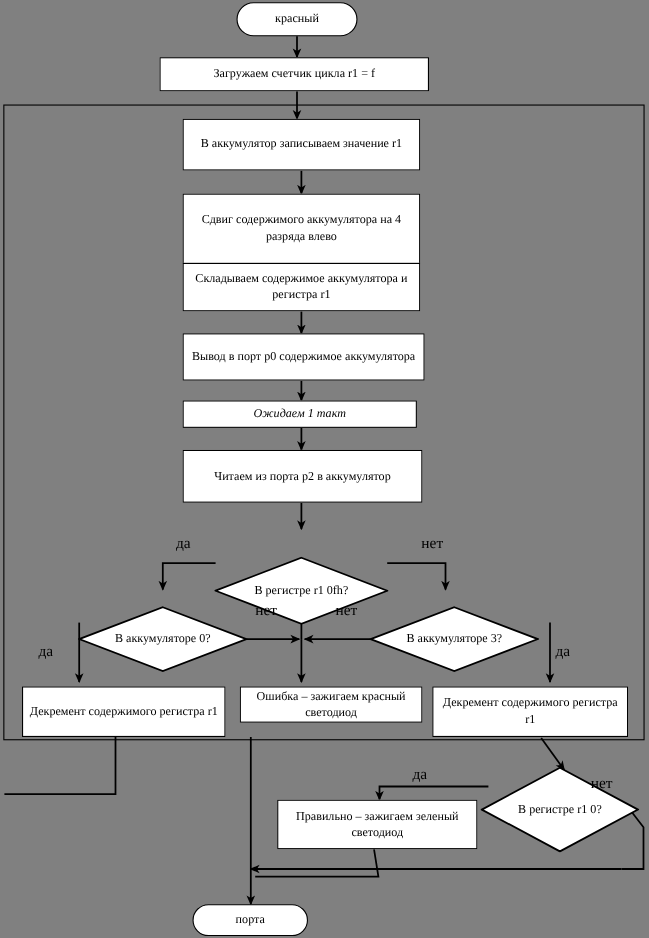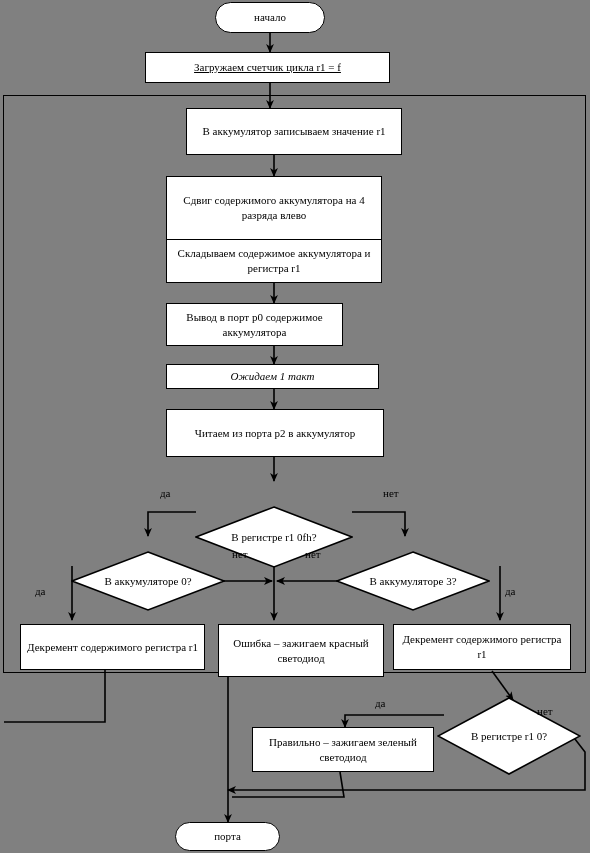--- a/index.html
+++ b/index.html
@@ -62,21 +62,21 @@
     display: flex;
     align-items: center;
     justify-content: center;
     text-align: center;
     font-size: 11px;
     color: #000;
     line-height: 1.3;
   }
   .edge-label {
     position: absolute;
-    font-size: 11px;
+    font-size: 14px;
     color: #000000;
     white-space: nowrap;
   }
   .loop-box {
     position: absolute;
     box-sizing: border-box;
     border: 1px solid #000;
     border-top: 1px solid #000;
     background: transparent;
   }
@@ -137,40 +137,40 @@
       <path d="M568 730 L585 752 L585 790 L565 790"></path>
       <path d="M565 790 L228 790" marker-end="url(#ah)"></path>
 
       <path d="M228 670 L228 822" marker-end="url(#ah)"></path>
 
       <path d="M340 772 L344 797 L232 797"></path>
     </g>
   </svg>
 
   <div class="node terminator" style="left:215px; top:2px; width:110px; height:31px;">
-    <span>начало</span>
-  </div>
-
-  <div class="node" style="left:145px; top:52px; width:245px; height:31px;text-decoration:underline;">
+    <span>красный</span>
+  </div>
+
+  <div class="node" style="left:145px; top:52px; width:245px; height:31px;">
     <span>Загружаем счетчик цикла r1 = f</span>
   </div>
 
-  <div class="node" style="left:166px; top:108px; width:216px; height:47px;margin-left:20px;">
+  <div class="node" style="left:166px; top:108px; width:216px; height:47px;">
     <span>В аккумулятор записываем значение r1</span>
   </div>
 
   <div class="node" style="left:166px; top:176px; width:216px; height:64px;">
     <span>Сдвиг содержимого аккумулятора на 4 разряда влево</span>
   </div>
 
   <div class="node" style="left:166px; top:239px; width:216px; height:44px;">
     <span>Складываем содержимое аккумулятора и регистра r1</span>
   </div>
 
-  <div class="node" style="left:166px; top:303px; width:177px; height:43px;">
+  <div class="node" style="left:166px; top:303px; width:220px; height:43px;">
     <span>Вывод в порт p0 содержимое аккумулятора</span>
   </div>
 
   <div class="node" style="left:166px; top:364px; width:213px; height:25px;font-style:italic;">
     <span>Ожидаем  1 такт</span>
   </div>
 
   <div class="node" style="left:166px; top:409px; width:218px; height:48px;">
     <span>Читаем из порта p2 в аккумулятор</span>
   </div>
@@ -193,21 +193,21 @@
     <svg viewBox="0 0 154 60" xmlns="http://www.w3.org/2000/svg">
       <polygon points="77,1 153,30 77,59 1,30" fill="#ffffff" stroke="#000000" stroke-width="1.6"></polygon>
     </svg>
     <div class="diamond-label">В аккумуляторе 3?</div>
   </div>
 
   <div class="node" style="left:20px; top:624px; width:185px; height:46px;">
     <span>Декремент содержимого регистра r1</span>
   </div>
 
-  <div class="node" style="left:218px; top:624px; width:166px; height:53px;">
+  <div class="node" style="left:218px; top:624px; width:166px; height:33px;">
     <span>Ошибка – зажигаем красный светодиод</span>
   </div>
 
   <div class="node" style="left:393px; top:624px; width:178px; height:46px;">
     <span>Декремент содержимого регистра r1</span>
   </div>
 
   <div class="diamond-wrap" style="left:437px; top:697px; width:144px; height:78px;">
     <svg viewBox="0 0 144 78" xmlns="http://www.w3.org/2000/svg">
       <polygon points="72,1 143,39 72,77 1,39" fill="#ffffff" stroke="#000000" stroke-width="1.6"></polygon>

